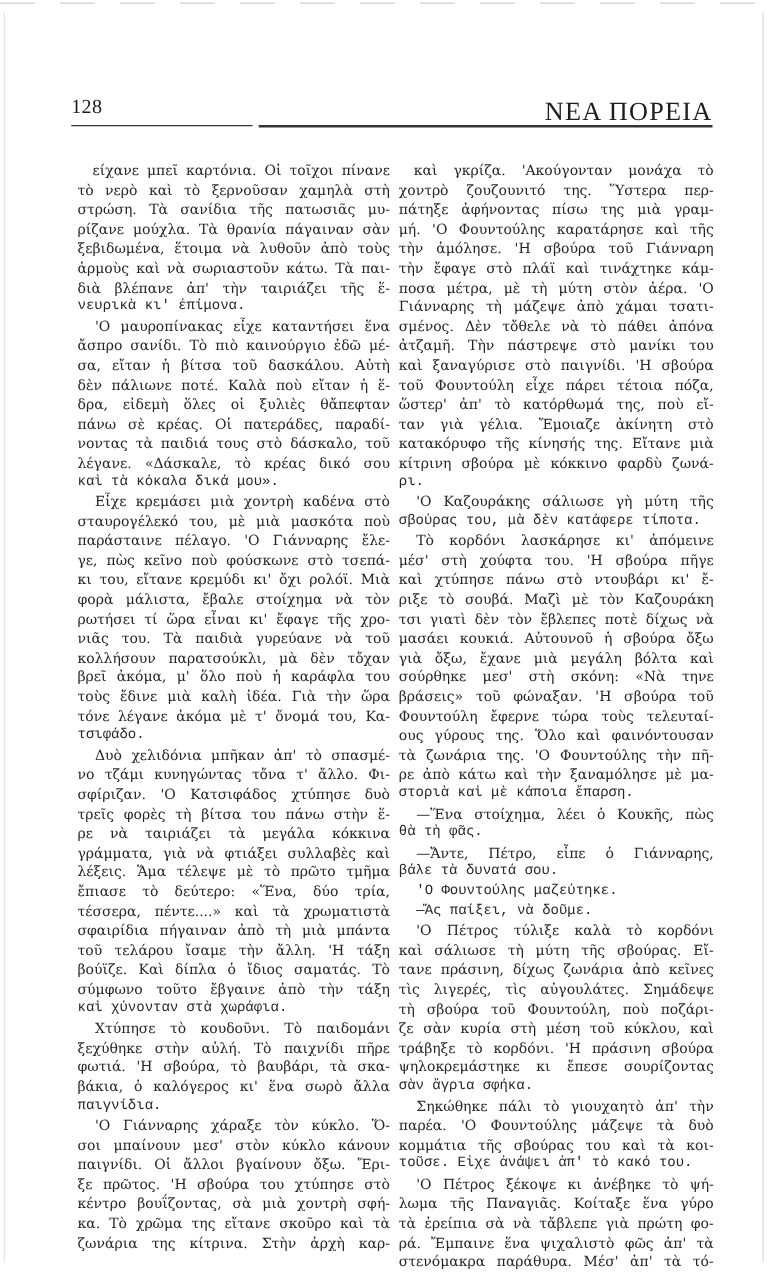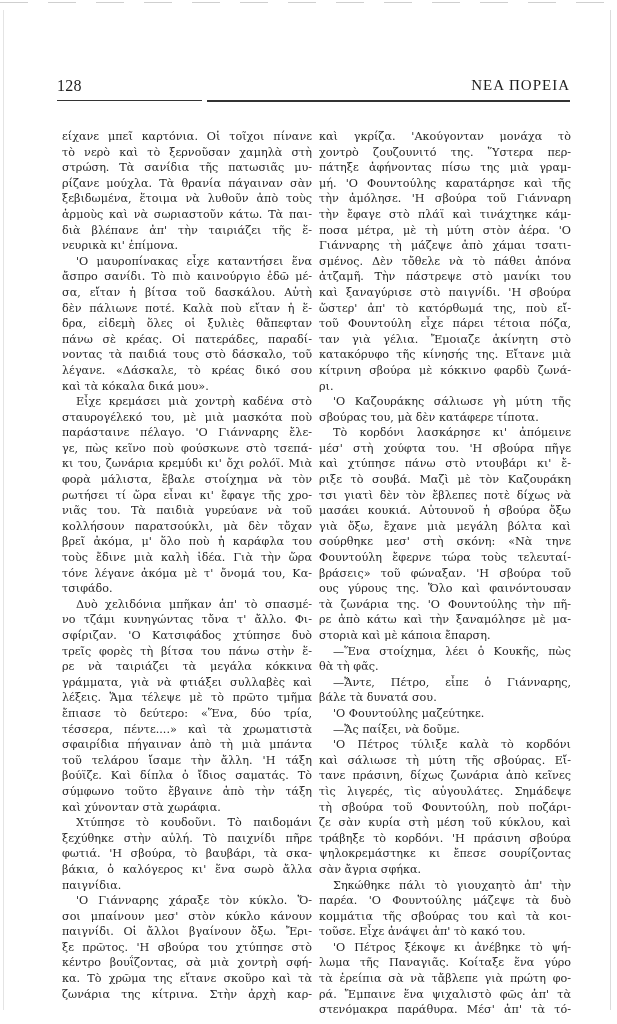--- a/index.html
+++ b/index.html
@@ -43,21 +43,21 @@
     .page-number {
       position: absolute;
       left: 0; top: 0;
       font-size: 16px;
       font-family: "Liberation Serif", serif;
       letter-spacing: 0.3px;
     }
     .journal-title {
       position: absolute;
       right: 0; top: 0;
-      font-size: 15px;
+      font-size: 21px;
       font-family: "Liberation Serif", serif;
       letter-spacing: 1px;
     }
     .head-rule {
       position: absolute;
       left: 57px;
       top: 100px;
       width: 513px;
       height: 2px;
     }
@@ -88,23 +88,24 @@
     .para.no-indent { text-indent: 0; }
     .line {
       display: block;
       text-align: justify;
       text-align-last: justify;
       white-space: nowrap;
       overflow: hidden;
     }
     .line.last {
       text-align-last: left;
+      font-family: Liberation Mono, monospace;
     }
     .para .line:first-child { padding-left: 14px; }
-    .para.no-indent .line:first-child { padding-left: 0; }
+    .para.no-indent .line:first-child { padding-left: 0; margin-left: 12px; }
     .para { text-indent: 0; }
   </style>
 </head>
 <body>
 
 <div class="page-edge-top"></div>
 <div class="page-edge-left"></div>
 <div class="page-edge-right"></div>
 
 <div class="running-head">
@@ -136,21 +137,21 @@
       <span class="line">πάνω σὲ κρέας. Οἱ πατεράδες, παραδί-</span>
       <span class="line">νοντας τὰ παιδιά τους στὸ δάσκαλο, τοῦ</span>
       <span class="line">λέγανε. «Δάσκαλε, τὸ κρέας δικό σου</span>
       <span class="line last">καὶ τὰ κόκαλα δικά μου».</span>
     </div>
     <div class="para">
       <span class="line">Εἶχε κρεμάσει μιὰ χοντρὴ καδένα στὸ</span>
       <span class="line">σταυρογέλεκό του, μὲ μιὰ μασκότα ποὺ</span>
       <span class="line">παράσταινε πέλαγο. 'Ο Γιάνναρης ἔλε-</span>
       <span class="line">γε, πὼς κεῖνο ποὺ φούσκωνε στὸ τσεπά-</span>
-      <span class="line">κι του, ζωνάρια κρεμύδι κι' ὄχι ρολόϊ. Μιὰ</span>
+      <span class="line">κι του, εἴτανε κρεμύδι κι' ὄχι ρολόϊ. Μιὰ</span>
       <span class="line">φορὰ μάλιστα, ἔβαλε στοίχημα νὰ τὸν</span>
       <span class="line">ρωτήσει τί ὥρα εἶναι κι' ἔφαγε τῆς χρο-</span>
       <span class="line">νιᾶς του. Τὰ παιδιὰ γυρεύανε νὰ τοῦ</span>
       <span class="line">κολλήσουν παρατσούκλι, μὰ δὲν τὄχαν</span>
       <span class="line">βρεῖ ἀκόμα, μ' ὅλο ποὺ ἡ καράφλα του</span>
       <span class="line">τοὺς ἔδινε μιὰ καλὴ ἰδέα. Γιὰ τὴν ὥρα</span>
       <span class="line">τόνε λέγανε ἀκόμα μὲ τ' ὄνομά του, Κα-</span>
       <span class="line last">τσιφάδο.</span>
     </div>
     <div class="para">
@@ -192,42 +193,42 @@
       <span class="line">χοντρὸ ζουζουνιτό της. Ὕστερα περ-</span>
       <span class="line">πάτηξε ἀφήνοντας πίσω της μιὰ γραμ-</span>
       <span class="line">μή. 'Ο Φουντούλης καρατάρησε καὶ τῆς</span>
       <span class="line">τὴν ἀμόλησε. 'Η σβούρα τοῦ Γιάνναρη</span>
       <span class="line">τὴν ἔφαγε στὸ πλάϊ καὶ τινάχτηκε κάμ-</span>
       <span class="line">ποσα μέτρα, μὲ τὴ μύτη στὸν ἀέρα. 'Ο</span>
       <span class="line">Γιάνναρης τὴ μάζεψε ἀπὸ χάμαι τσατι-</span>
       <span class="line">σμένος. Δὲν τὄθελε νὰ τὸ πάθει ἀπόνα</span>
       <span class="line">ἀτζαμῆ. Τὴν πάστρεψε στὸ μανίκι του</span>
       <span class="line">καὶ ξαναγύρισε στὸ παιγνίδι. 'Η σβούρα</span>
+      <span class="line">τοῦ Φουντούλη εἶχε πάρει τέτοια πόζα,</span>
       <span class="line">ὥστερ' ἀπ' τὸ κατόρθωμά της, ποὺ εἴ-</span>
-      <span class="line">τοῦ Φουντούλη εἶχε πάρει τέτοια πόζα,</span>
       <span class="line">ταν γιὰ γέλια. Ἔμοιαζε ἀκίνητη στὸ</span>
       <span class="line">κατακόρυφο τῆς κίνησής της. Εἴτανε μιὰ</span>
       <span class="line">κίτρινη σβούρα μὲ κόκκινο φαρδὺ ζωνά-</span>
       <span class="line last">ρι.</span>
     </div>
     <div class="para">
       <span class="line">'Ο Καζουράκης σάλιωσε γὴ μύτη τῆς</span>
       <span class="line last">σβούρας του, μὰ δὲν κατάφερε τίποτα.</span>
     </div>
     <div class="para">
       <span class="line">Τὸ κορδόνι λασκάρησε κι' ἀπόμεινε</span>
       <span class="line">μέσ' στὴ χούφτα του. 'Η σβούρα πῆγε</span>
       <span class="line">καὶ χτύπησε πάνω στὸ ντουβάρι κι' ἔ-</span>
       <span class="line">ριξε τὸ σουβά. Μαζὶ μὲ τὸν Καζουράκη</span>
       <span class="line">τσι γιατὶ δὲν τὸν ἔβλεπες ποτὲ δίχως νὰ</span>
       <span class="line">μασάει κουκιά. Αὐτουνοῦ ἡ σβούρα ὄξω</span>
       <span class="line">γιὰ ὄξω, ἔχανε μιὰ μεγάλη βόλτα καὶ</span>
       <span class="line">σούρθηκε μεσ' στὴ σκόνη: «Νὰ τηνε</span>
+      <span class="line">βράσεις» τοῦ φώναξαν. 'Η σβούρα τοῦ</span>
       <span class="line">Φουντούλη ἔφερνε τώρα τοὺς τελευταί-</span>
-      <span class="line">βράσεις» τοῦ φώναξαν. 'Η σβούρα τοῦ</span>
       <span class="line">ους γύρους της. Ὅλο καὶ φαινόντουσαν</span>
       <span class="line">τὰ ζωνάρια της. 'Ο Φουντούλης τὴν πῆ-</span>
       <span class="line">ρε ἀπὸ κάτω καὶ τὴν ξαναμόλησε μὲ μα-</span>
       <span class="line last">στοριὰ καὶ μὲ κάποια ἔπαρση.</span>
     </div>
     <div class="para">
       <span class="line">—Ἕνα στοίχημα, λέει ὁ Κουκῆς, πὼς</span>
       <span class="line last">θὰ τὴ φᾶς.</span>
     </div>
     <div class="para">

